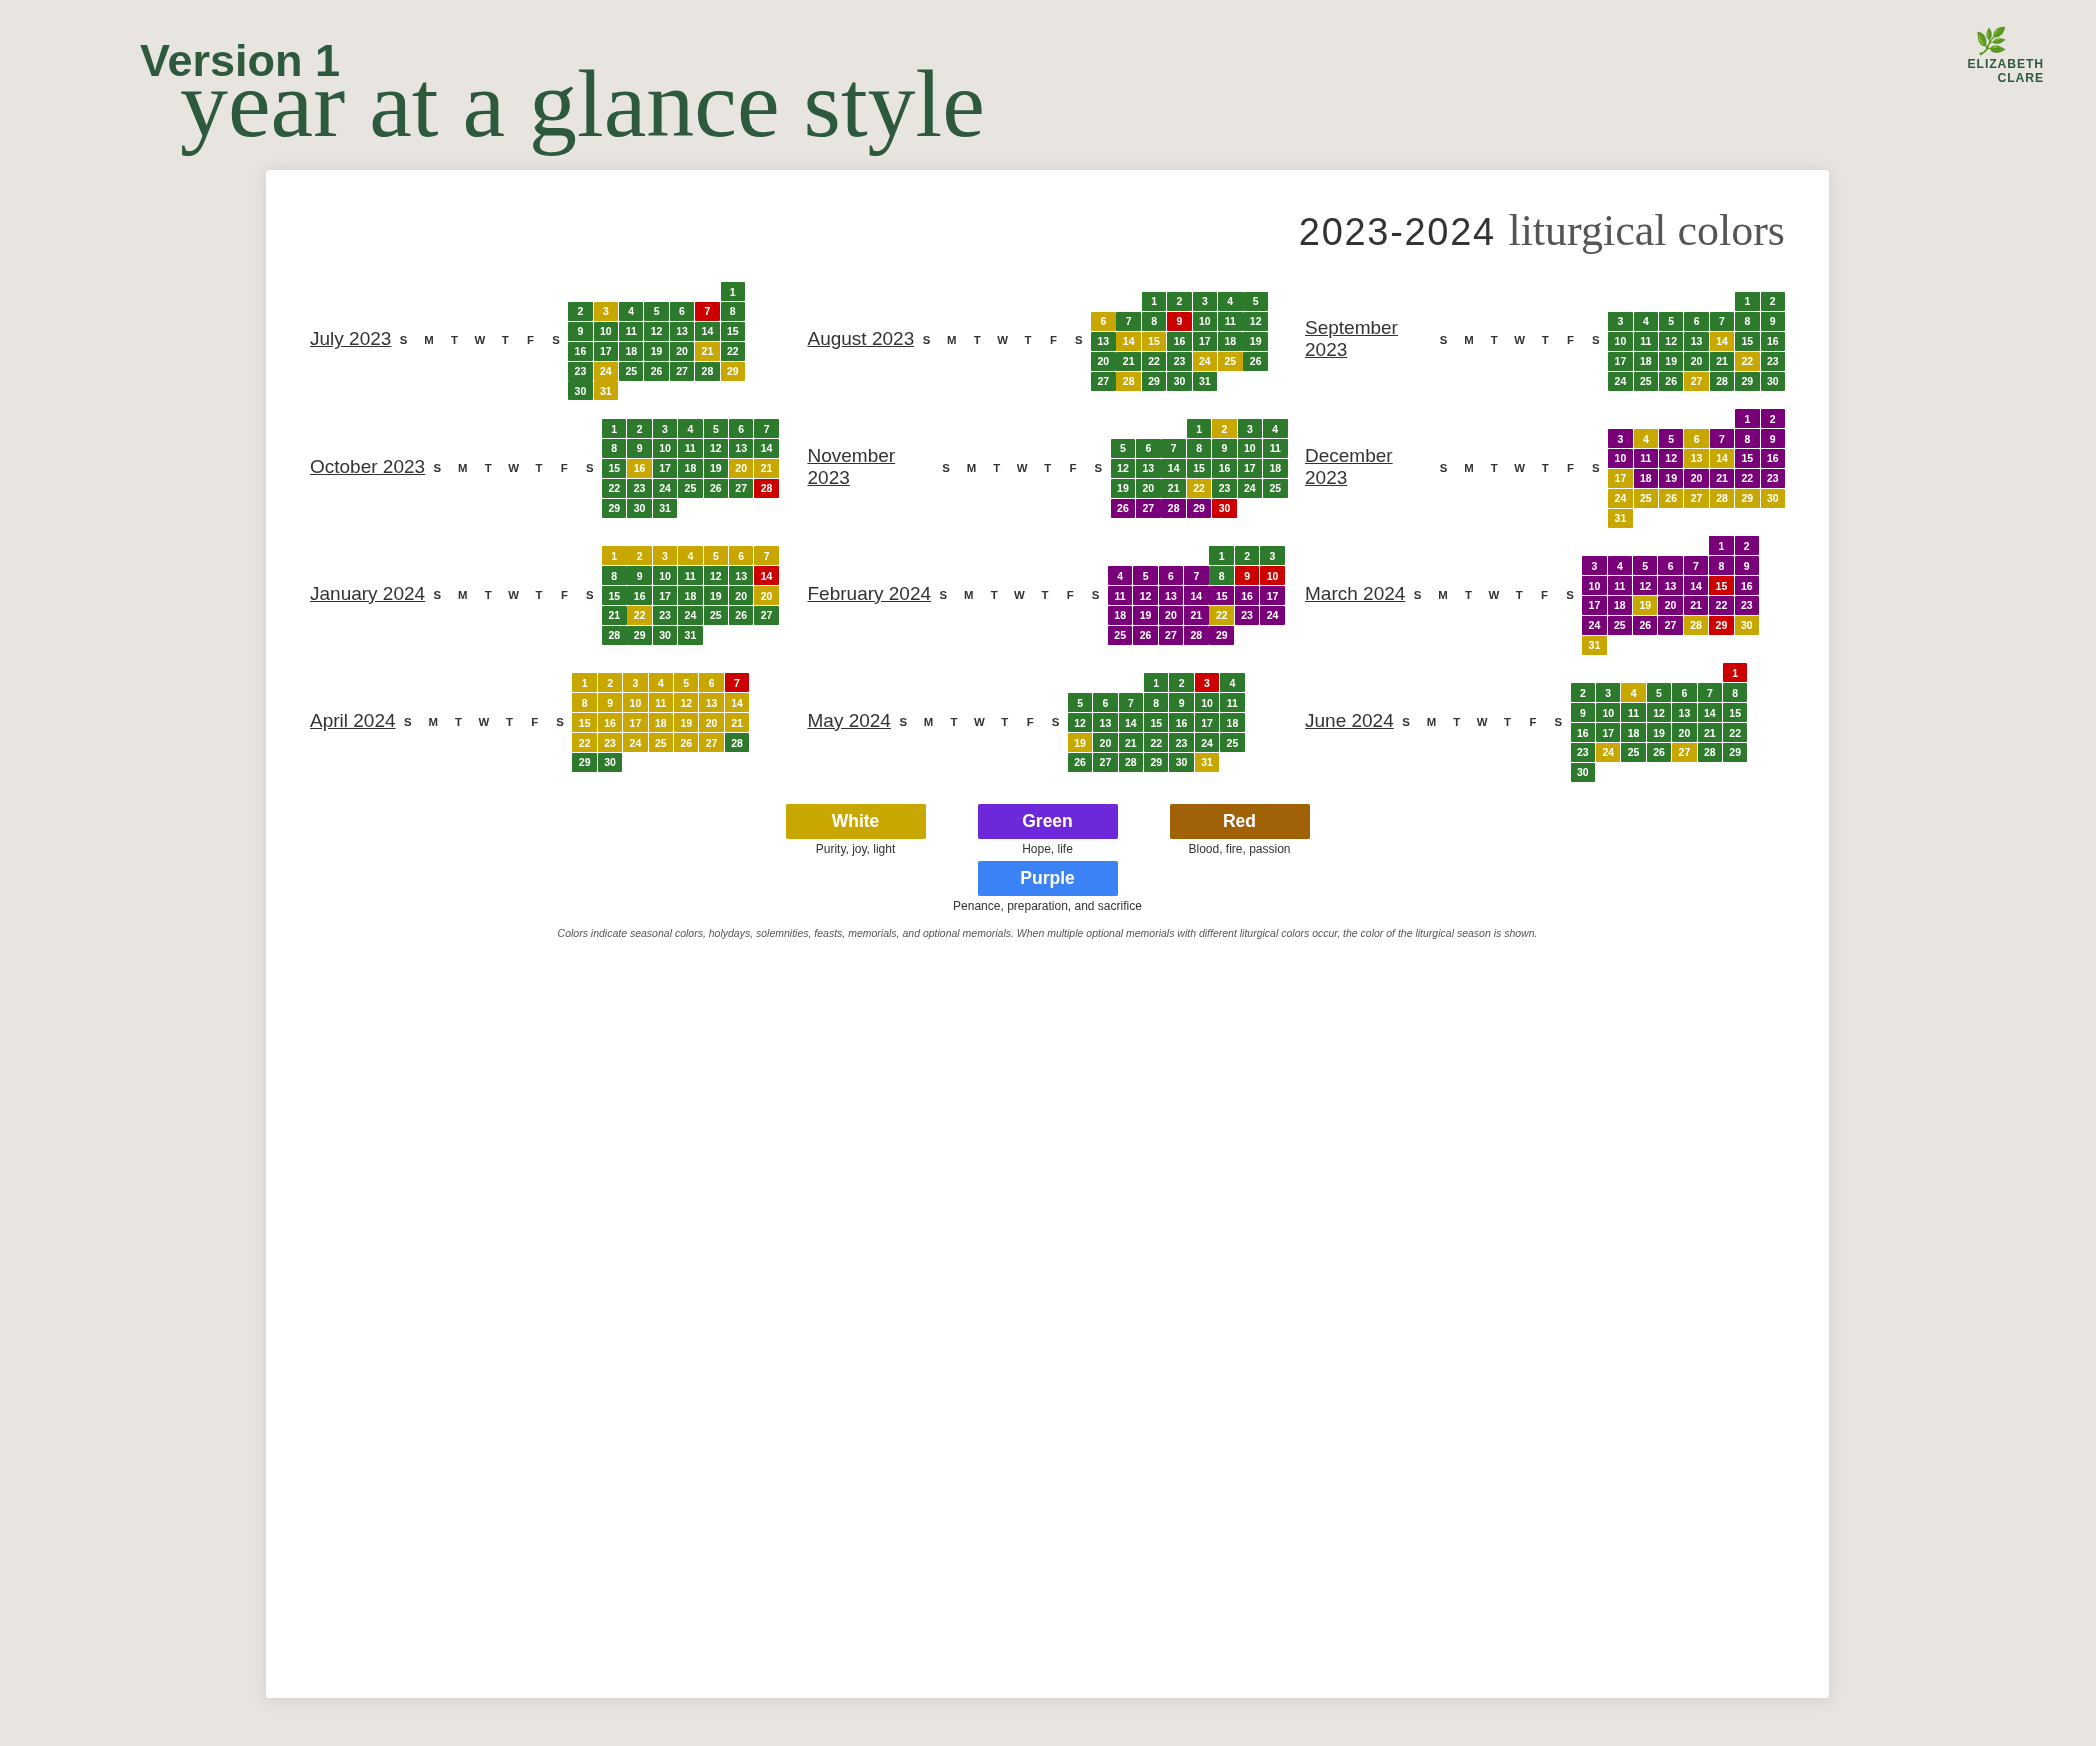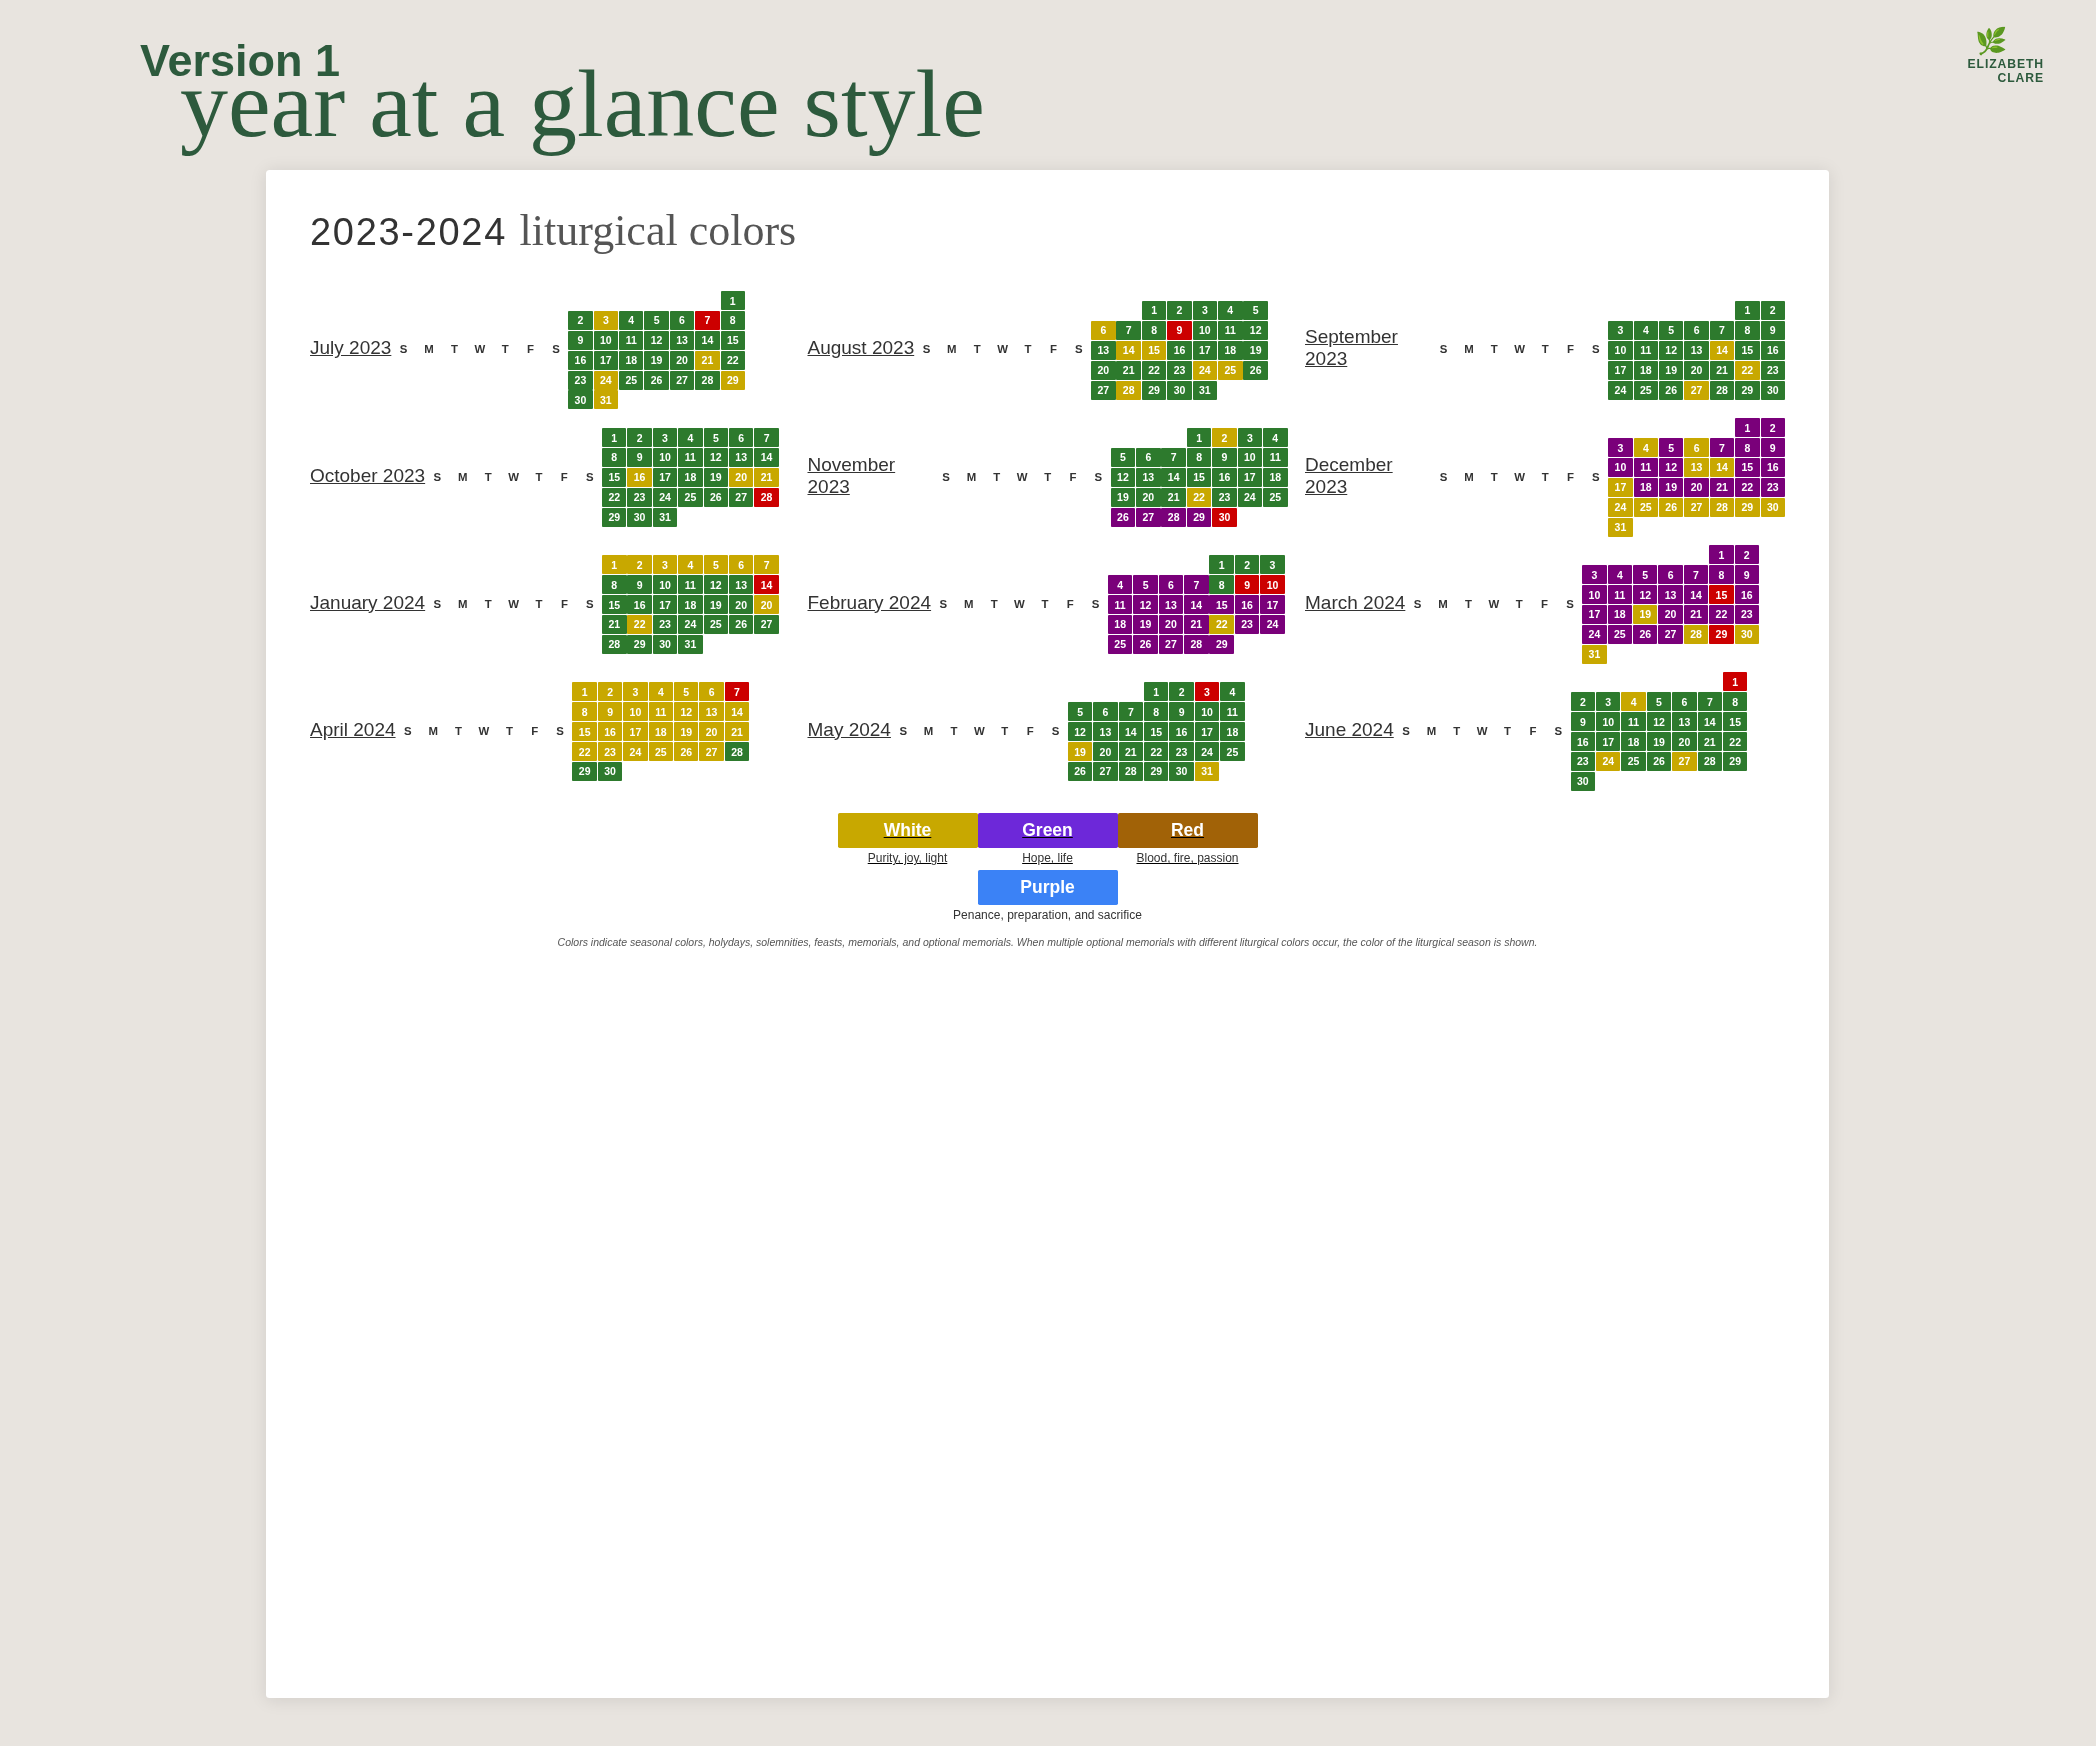--- a/index.html
+++ b/index.html
@@ -65,22 +65,22 @@
       left: 266px;
       width: 1563px;
       height: 1528px;
       background: white;
       border-radius: 3.5px;
       box-shadow: 0 1.7px 17.5px rgba(0,0,0,0.1);
       padding: 35px 44px;
     }
 
     .card-title {
-      text-align: left;
-      margin-bottom: 35px;
+      text-align: right;
+      margin-bottom: 26px;
     }
 
     .card-title-year {
       font-size: 38px;
       color: #333;
       letter-spacing: 1.7px;
       font-family: Arial, sans-serif;
     }
 
     .card-title-script {
@@ -152,23 +152,23 @@
     .c-green { background: #2d7a2d; }
     .c-gold { background: #c8a800; }
     .c-red { background: #cc0000; }
     .c-purple { background: #7a007a; }
 
     
     .legend {
       display: flex;
       justify-content: center;
       align-items: flex-start;
+      gap: 52px;
       margin-top: 22px;
       flex-wrap: wrap;
-      text-decoration: underline;
     }
 
     .legend-item {
       display: flex;
       flex-direction: column;
       align-items: center;
     }
 
     .legend-box {
       width: 140px;

